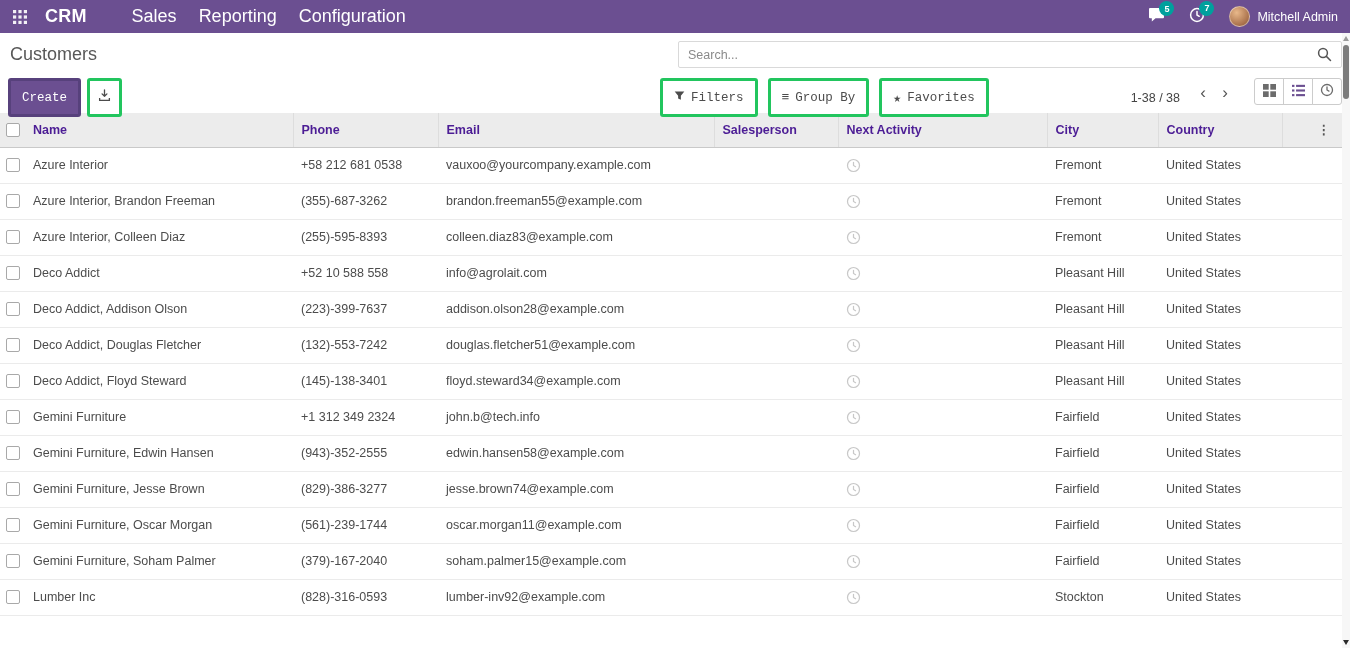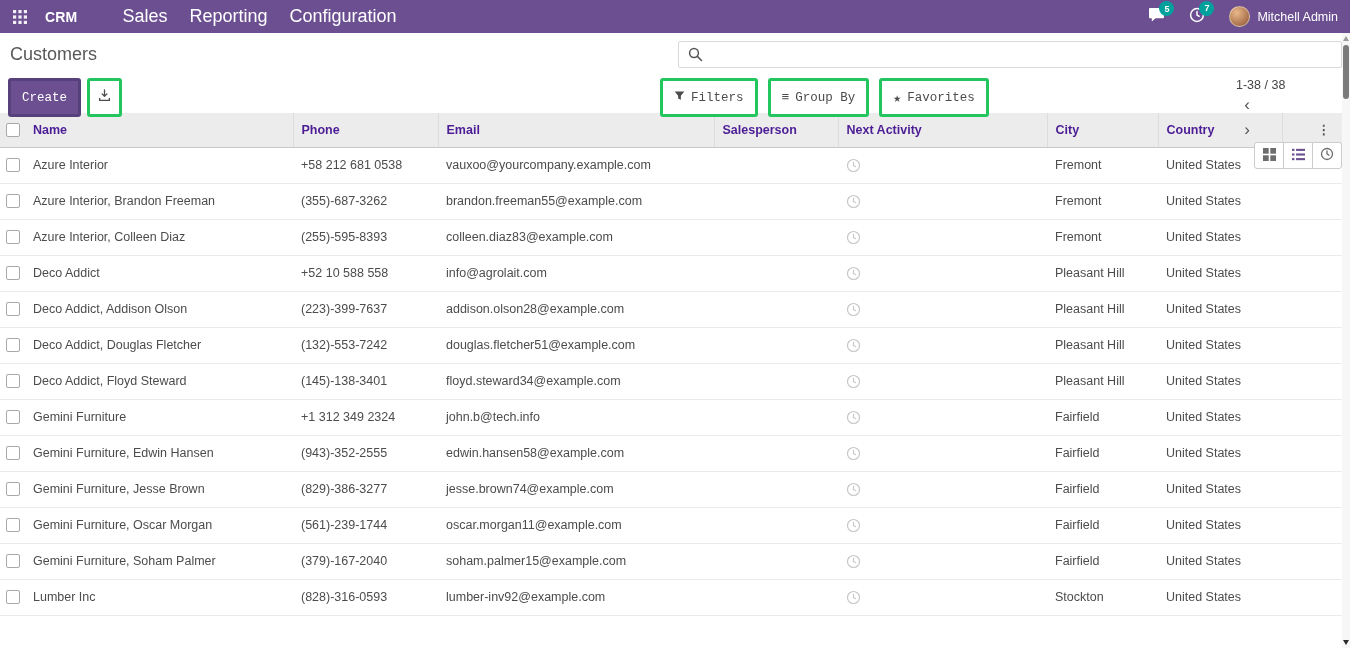--- a/index.html
+++ b/index.html
@@ -6,21 +6,21 @@
   * { box-sizing:border-box; margin:0; padding:0; }
   html,body { width:1350px; height:648px; overflow:hidden; background:#fff;
               font-family:"Liberation Sans", sans-serif; }
 
   
   .navbar { height:33px; background:var(--brand); color:#fff;
             display:flex; align-items:center; justify-content:space-between;
             padding:0 12px 0 8px; }
   .nav-left { display:flex; align-items:center; }
   .apps-btn { width:24px; height:24px; display:flex; align-items:center; justify-content:center; cursor:pointer; }
-  .brand { font-size:14px; font-weight:bold; margin-left:13px; letter-spacing:.2px; cursor:pointer;text-align:center; }
+  .brand { font-size:18px; font-weight:bold; margin-left:13px; letter-spacing:.2px; cursor:pointer;text-align:center; }
   .nav-menu { display:flex; margin-left:34px; }
   .menu-item { font-size:18px; line-height:33px; padding:0 11px; cursor:pointer; }
   .nav-right { display:flex; align-items:center; gap:24px; }
   .icon-badge { position:relative; display:flex; align-items:center; cursor:pointer; }
   .badge { position:absolute; top:-6px; right:-9px; background:var(--badge); color:#fff;
            font-size:9px; font-weight:bold; min-width:15px; height:15px; border-radius:8px;
            display:flex; align-items:center; justify-content:center; padding:0 3px; }
   .user-menu { display:flex; align-items:center; gap:7px; font-size:12.5px; cursor:pointer; }
   .avatar { width:21px; height:21px; border-radius:50%;
             background:radial-gradient(circle at 35% 30%, #e8b88a, #a9714b 70%, #7a4e33);
@@ -38,21 +38,21 @@
   .search-icon-btn { padding:0 9px; display:flex; align-items:center; cursor:pointer; background:none; border:none; }
 
   .cp-row2 { position:relative; height:37px; }
   .btn { font-size:12.5px; border:3px solid #22c55e; background:#fff; color:#4c4c4c;
          border-radius:3px; height:39px; padding:0 11px; display:inline-flex;
          align-items:center; gap:6px; cursor:pointer; font-family:Liberation Mono, monospace; }
   .btn-primary { background:var(--brand); border-color:#57417c; color:#fff; }
   .left-buttons { position:absolute; left:8px; top:2px; display:flex; gap:6px; }
   .btn-icon { padding:0 8px; }
   .mid-buttons { position:absolute; left:660px; top:2px; display:flex; gap:10px; }
-  .right-tools { position:absolute; right:8px; top:2px; display:flex; align-items:flex-start;flex-direction:column; }
+  .right-tools { position:absolute; right:8px; top:2px; display:flex; align-items:flex-end; }
   .pager-text { font-size:12.5px; color:#444; margin-right:12px; }
   .pager-btn { border:none; background:none; font-size:17px; line-height:25px; color:#555;
                width:22px; cursor:pointer; }
   .view-switcher { display:flex; margin-left:18px; }
   .vs-btn { width:30px; height:27px; background:#fff; border:1px solid #ccc;
             display:flex; align-items:center; justify-content:center; cursor:pointer; }
   .vs-btn + .vs-btn { margin-left:-1px; }
   .vs-btn:first-child { border-radius:3px 0 0 3px; }
   .vs-btn:last-child { border-radius:0 3px 3px 0; }
   .glyph { font-size:13px; color:#4c4c4c; }
@@ -131,20 +131,21 @@
     <div class="user-menu">
       <span class="avatar"></span>
       <span>Mitchell Admin</span>
     </div>
   </div>
 </nav>
 
 <div class="cp-row1">
   <h1 class="page-title">Customers</h1>
   <div class="searchbox">
+    <input placeholder="Search..." style="">
     <button class="search-icon-btn">
       <svg width="15" height="15" viewBox="0 0 16 16">
           <circle cx="6.4" cy="6.4" r="4.7" fill="none" stroke="#555" stroke-width="1.6"></circle>
           <line x1="10" y1="10" x2="14.4" y2="14.4" stroke="#555" stroke-width="1.6" stroke-linecap="round"></line>
         </svg>
     </button>
   </div>
 </div>
 
 <div class="cp-row2">

